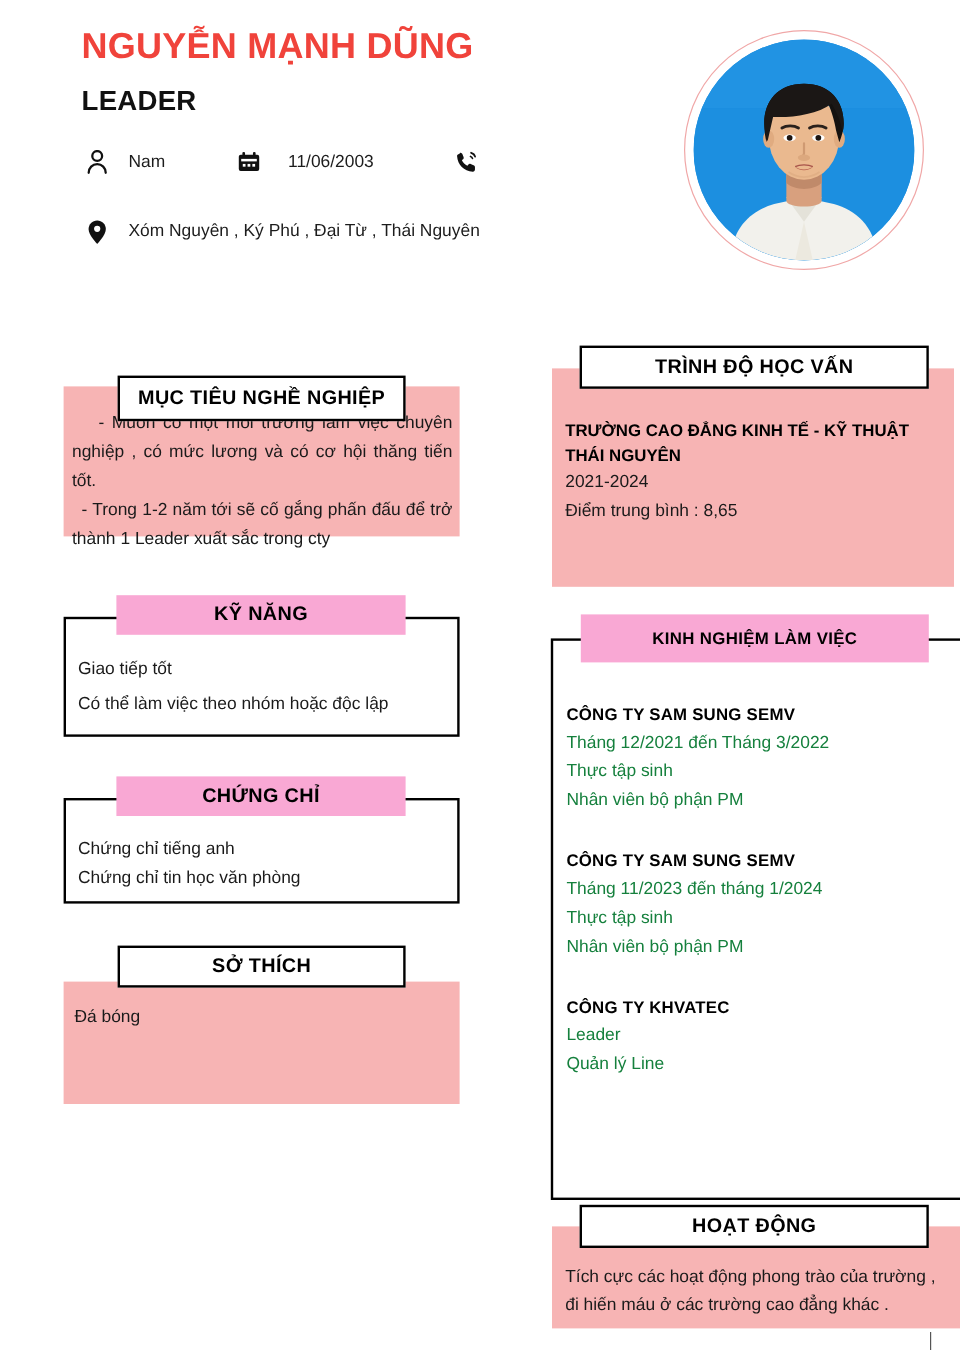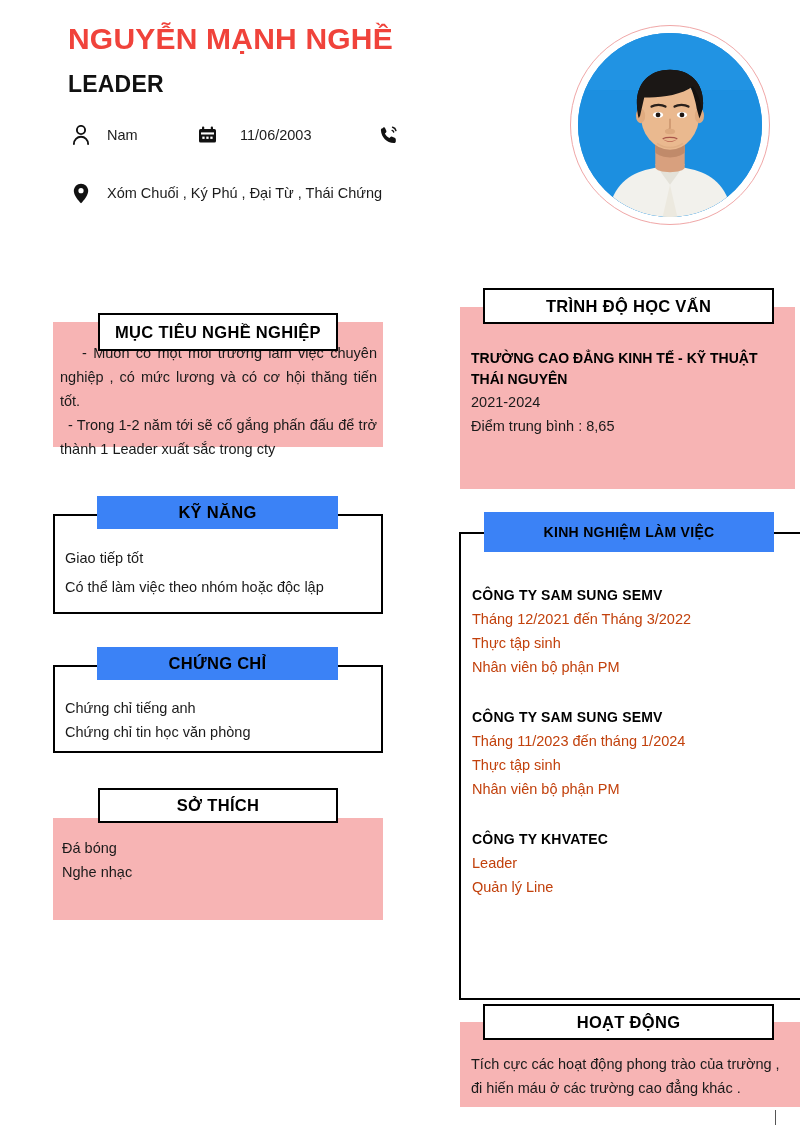--- a/index.html
+++ b/index.html
@@ -118,21 +118,21 @@
     color: #000000;
     letter-spacing: 0.3px;
     z-index: 3;
     white-space: nowrap;
   }
   .hdr-white {
     background: #ffffff;
     border: 2.5px solid #000000;
   }
   .hdr-pink {
-    background: #3b82f6;
+    background: #f9a8d4;
     border: none;
   }
 
   .body-text {
     position: absolute;
     z-index: 2;
     font-size: 14.5px;
     color: #1a1a1a;
     line-height: 24px;
   }
@@ -142,21 +142,21 @@
 
   .job-name {
     font-size: 14px;
     font-weight: bold;
     color: #000000;
     margin: 0 0 9px 0;
     letter-spacing: 0.2px;
   }
   .job-line {
     font-size: 14.5px;
-    color: #c2410c;
+    color: #15803d;
     margin: 0;
     line-height: 24px;
   }
   .job-block { margin-bottom: 26px; }
   .job-block:last-child { margin-bottom: 0; }
 
   .edu-name {
     font-size: 14px;
     font-weight: bold;
     color: #000000;
@@ -173,21 +173,21 @@
     background: #555555;
   }
 </style>
 </head>
 <body>
 
 <div id="cv-page">
 
   <div id="header-block">
 
-    <div id="full-name">NGUYỄN MẠNH NGHỀ</div>
+    <div id="full-name">NGUYỄN MẠNH DŨNG</div>
     <div id="job-title">LEADER</div>
 
     <div class="contact-row" id="contact-gender">
       <span class="c-icon">
         <svg width="18" height="20" viewBox="0 0 18 20">
           <circle cx="9" cy="5" r="4.1" fill="none" stroke="#111" stroke-width="1.9"></circle>
           <path d="M1.9 19c0-4.2 3.2-7.2 7.1-7.2S16.1 14.8 16.1 19" fill="none" stroke="#111" stroke-width="1.9" stroke-linecap="round"></path>
         </svg>
       </span>
       <span class="c-text">Nam</span>
@@ -219,21 +219,21 @@
       <span class="c-text"></span>
     </div>
 
     <div class="contact-row" id="contact-address">
       <span class="c-icon">
         <svg width="16" height="21" viewBox="0 0 16 21">
           <path d="M8 0.7C4 0.7 0.8 3.9 0.8 7.9c0 5.3 7.2 12.4 7.2 12.4s7.2-7.1 7.2-12.4C15.2 3.9 12 0.7 8 0.7z" fill="#111"></path>
           <circle cx="8" cy="7.7" r="2.6" fill="#fff"></circle>
         </svg>
       </span>
-      <span class="c-text">Xóm Chuối , Ký Phú , Đại Từ , Thái Chứng</span>
+      <span class="c-text">Xóm Nguyên , Ký Phú , Đại Từ , Thái Nguyên</span>
     </div>
 
     <div id="photo-frame">
       <div id="photo-clip">
         <svg viewBox="0 0 200 200" preserveAspectRatio="xMidYMid slice">
           <rect x="0" y="0" width="200" height="200" fill="#1c8fe0"></rect>
           <rect x="0" y="0" width="200" height="62" fill="#2a9ae8" opacity="0.35"></rect>
 
           <path d="M33 200c2-30 19-45 40-51l27-6 27 6c21 6 38 21 40 51z" fill="#f2f1ec"></path>
           <path d="M84 143l16 22 16-22-6-4-10 7-10-7z" fill="#e4e2d9"></path>
@@ -295,21 +295,20 @@
       <p>Chứng chỉ tiếng anh</p>
       <p>Chứng chỉ tin học văn phòng</p>
     </div>
   </div>
 
   <div class="section">
     <div class="panel-pink" style="left:53px; top:818px; width:330px; height:102px;"></div>
     <div class="hdr hdr-white" style="left:98px; top:788px; width:240px; height:35px;">SỞ THÍCH</div>
     <div class="body-text" style="left:62px; top:836px; width:310px;">
       <p>Đá bóng</p>
-      <p>Nghe nhạc</p>
     </div>
   </div>
 
   <div class="section">
     <div class="panel-pink" style="left:460px; top:307px; width:335px; height:182px;"></div>
     <div class="hdr hdr-white" style="left:483px; top:288px; width:291px; height:36px;">TRÌNH ĐỘ HỌC VẤN</div>
     <div class="body-text" style="left:471px; top:348px; width:312px;">
       <p class="edu-name">TRƯỜNG CAO ĐẲNG KINH TẾ - KỸ THUẬT THÁI NGUYÊN</p>
       <p>2021-2024</p>
       <p>Điểm trung bình : 8,65</p>

